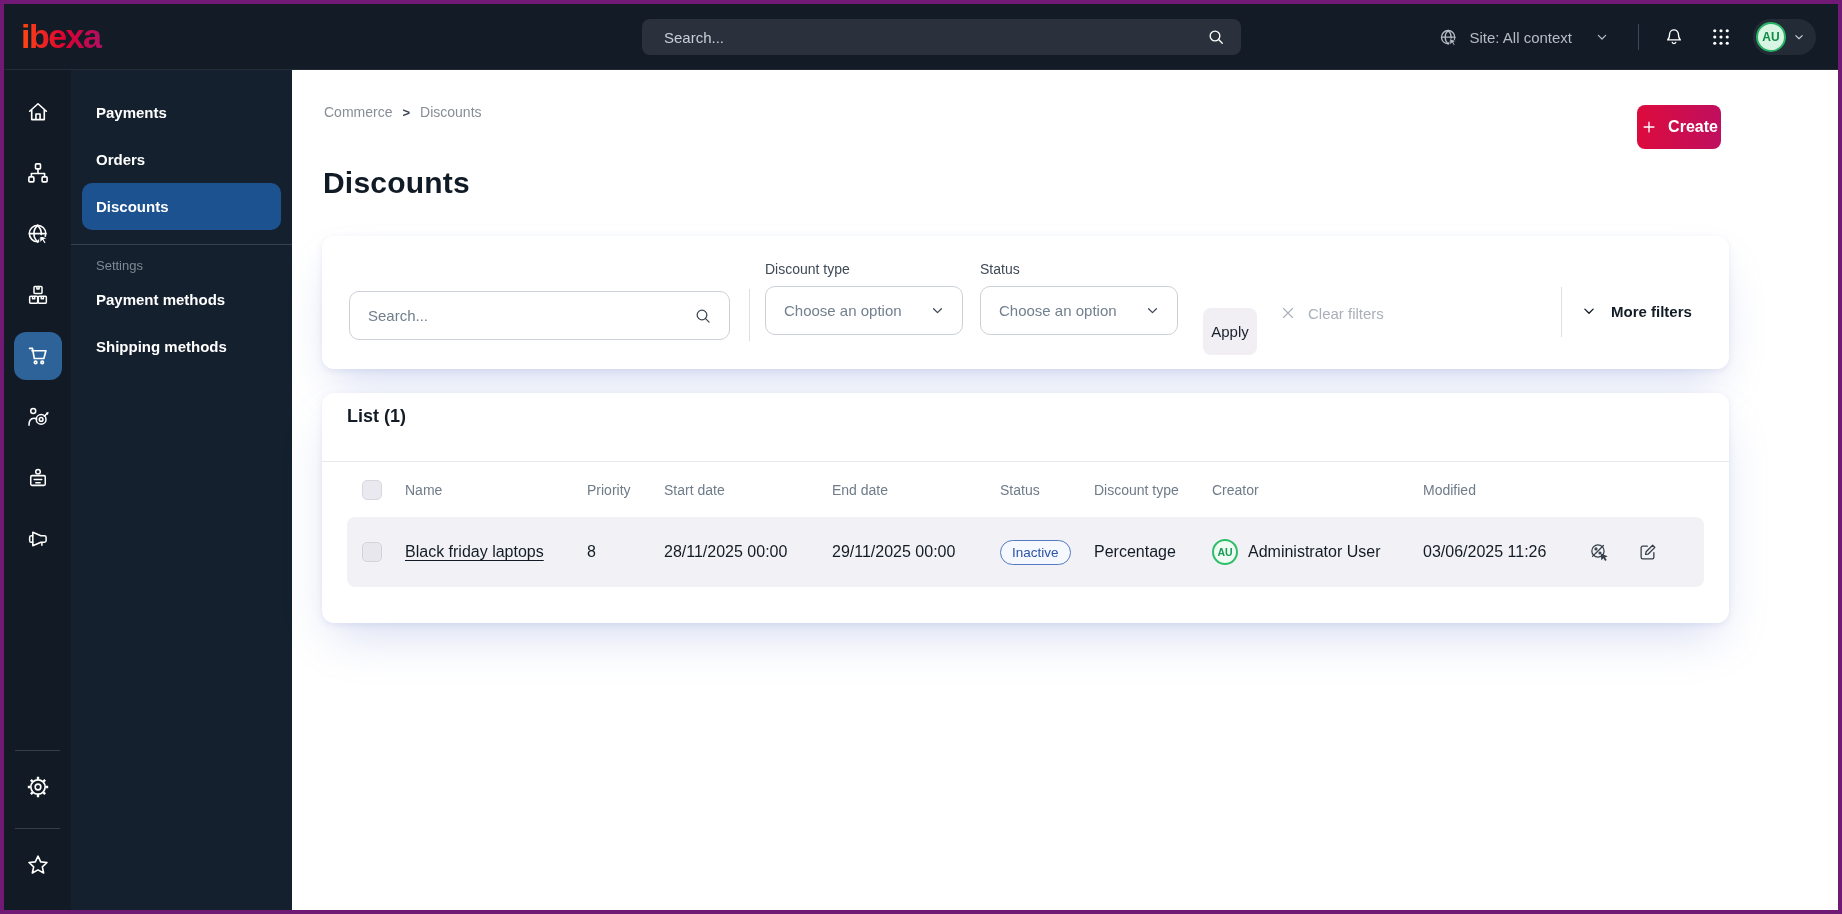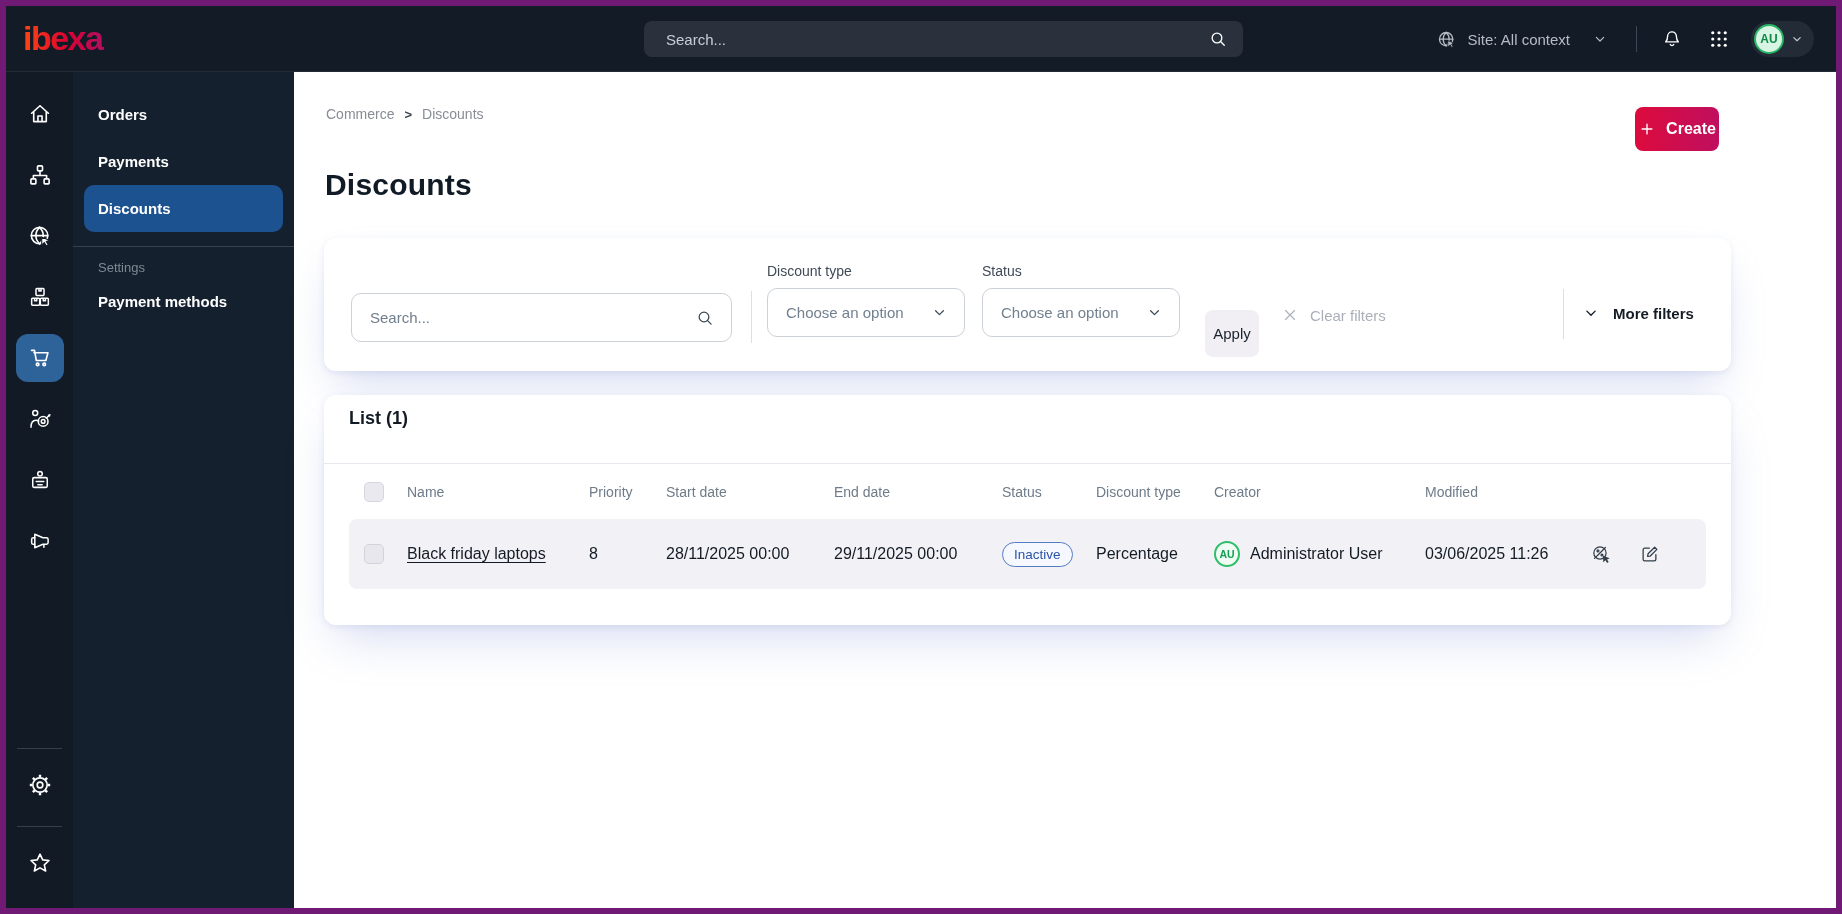--- a/index.html
+++ b/index.html
@@ -1,19 +1,19 @@
 <!DOCTYPE html>
 <html><head>
 <meta charset="utf-8">
 <style>
   * { box-sizing: border-box; margin: 0; padding: 0; }
   html,body { background:#e8e8e8; }
   body { font-family: "Liberation Sans", sans-serif; }
   .app { position:relative; width:1842px; height:914px; background:#fff; overflow:hidden;
-         border:6px solid #701a75; }
+         border:4px solid #701a75; }
 
   
   .topbar { position:absolute; top:0; left:0; right:0; height:66px; background:#131b26;
             border-bottom:1px solid rgba(255,255,255,.07); display:flex; align-items:center; }
   .logo { margin-left:17px; width:110px; }
   .topbar-search { position:absolute; left:638px; top:15px; width:599px; height:36px;
                    background:#2a313d; border-radius:8px; display:flex; align-items:center; }
   .topbar-search input { flex:1; background:transparent; border:none; outline:none;
                          color:#e8ebef; font-size:15px; padding-left:22px;
                          font-family:"Liberation Sans",sans-serif; }
@@ -297,26 +297,27 @@
         <span>
             <svg width="26" height="26" viewBox="0 0 24 24" fill="none" stroke="#fff" stroke-width="1.5" stroke-linejoin="round">
               <path d="M12 3.8l2.5 5.3 5.8.6-4.3 4 1.2 5.7L12 16.5l-5.2 2.9L8 13.7l-4.3-4 5.8-.6z"></path>
             </svg>
           </span>
       </div>
     </div>
   </aside>
 
   <nav class="submenu">
+    <div class="menu-item">Payments</div>
     <div class="menu-item">Orders</div>
-    <div class="menu-item">Payments</div>
     <div class="menu-item active">Discounts</div>
     <div class="menu-divider"></div>
     <div class="menu-section">Settings</div>
     <div class="menu-item">Payment methods</div>
+    <div class="menu-item">Shipping methods</div>
   </nav>
 
   <main class="content">
 
     <div class="breadcrumb">
       <span class="crumb">Commerce</span>
       <span class="sep">&gt;</span>
       <span class="crumb">Discounts</span>
     </div>
 

